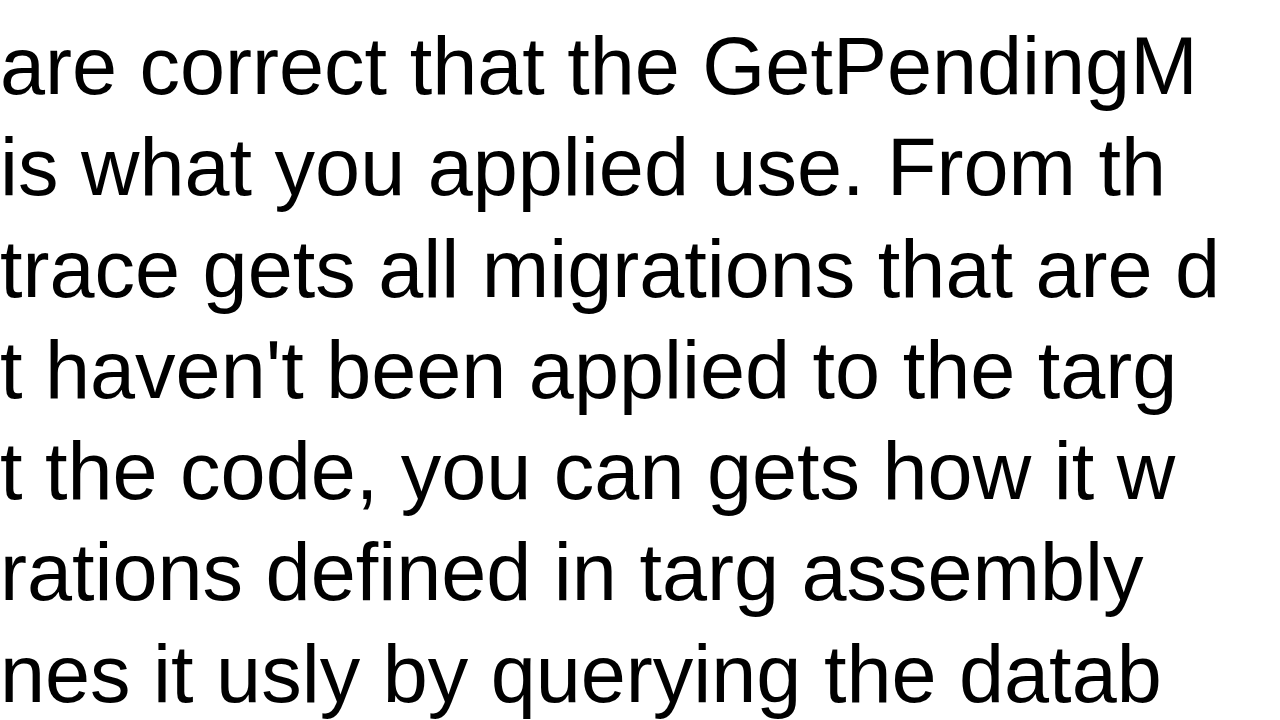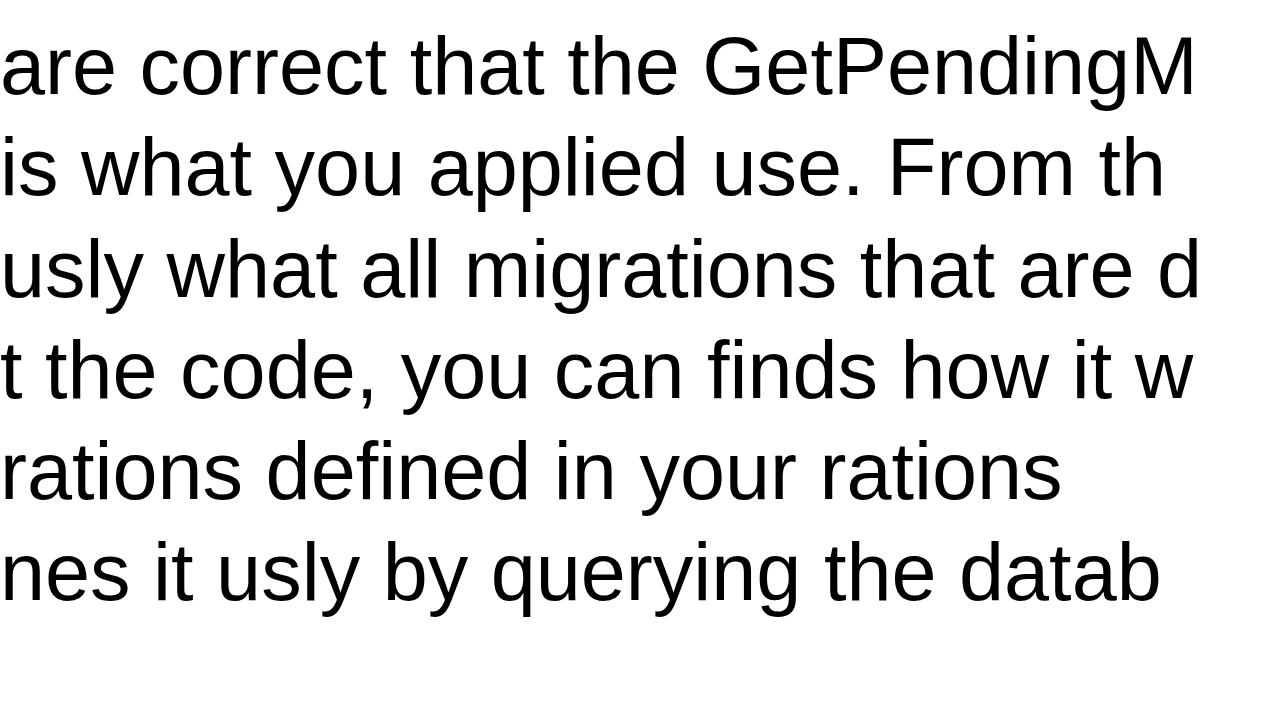--- a/index.html
+++ b/index.html
@@ -25,17 +25,18 @@
   .line {
     display: block;
   }
 </style>
 </head>
 <body>
 
 <div class="text-block">
   <span class="line">are correct that the GetPendingM</span>
   <span class="line"> is what you applied use. From th</span>
-  <span class="line">usly what all migrations that are d</span>
-  <span class="line">t the code, you can finds how it w</span>
-  <span class="line">rations defined in your rations </span>
+  <span class="line">trace gets all migrations that are d</span>
+  <span class="line">t haven't been applied to the targ</span>
+  <span class="line">t the code, you can gets how it w</span>
+  <span class="line">rations defined in targ assembly </span>
   <span class="line">nes it usly by querying the datab</span>
 </div>
 
 </body></html>

